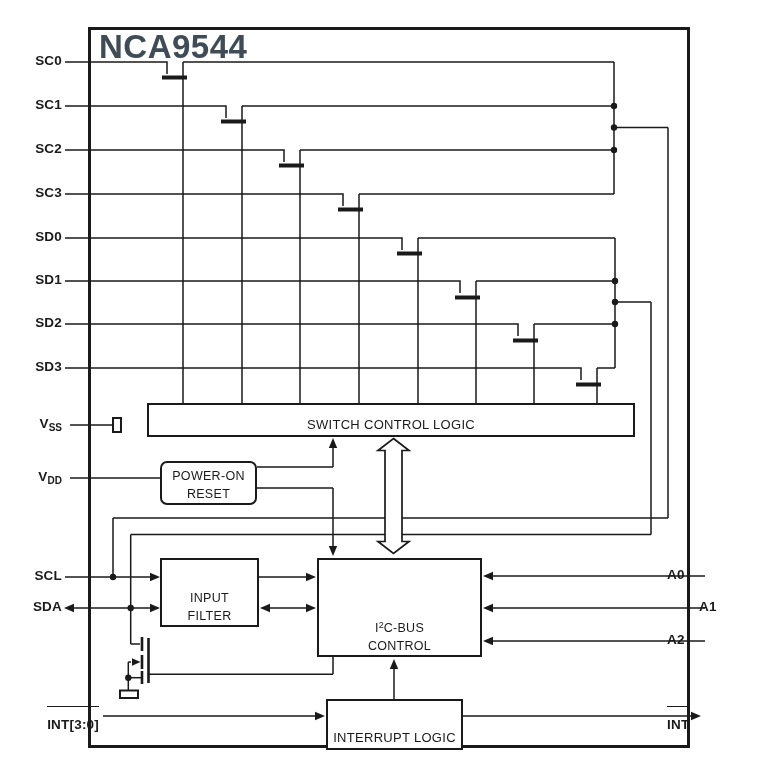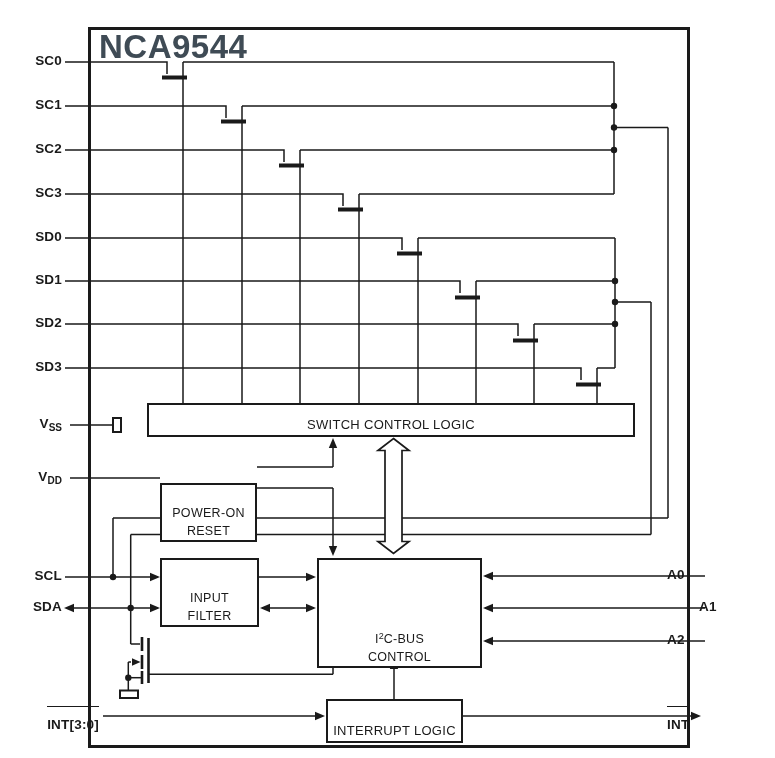--- a/index.html
+++ b/index.html
@@ -161,36 +161,36 @@
     <rect x="113" y="418" width="8" height="14" fill="#ffffff" stroke="#1a1a1a" stroke-width="2"></rect>
     <rect x="120" y="690.5" width="18" height="7.5" fill="#ffffff" stroke="#1a1a1a" stroke-width="2"></rect>
 
     <rect x="89.5" y="28.5" width="599" height="718" fill="none" stroke="#1a1a1a" stroke-width="3"></rect>
   </svg>
 
   <div class="blk" style="left:147px;top:403px;width:488px;height:34px;font-size:13px;">
     <span>SWITCH CONTROL LOGIC</span>
   </div>
 
-  <div class="blk" style="left:160px;top:483px;width:97px;height:59px;">
+  <div class="blk" style="left:160px;top:461px;width:97px;height:44px;border-radius:7px;">
     <span>POWER-ON</span>
     <span>RESET</span>
   </div>
 
   <div class="blk" style="left:160px;top:558px;width:99px;height:69px;">
     <span>INPUT</span>
     <span>FILTER</span>
   </div>
 
-  <div class="blk" style="left:317px;top:558px;width:165px;height:110px;">
+  <div class="blk" style="left:317px;top:558px;width:165px;height:99px;">
     <span><span>I</span><span class="sup">2</span><span>C-BUS</span></span>
     <span>CONTROL</span>
   </div>
 
-  <div class="blk" style="left:326px;top:699px;width:137px;height:44px;font-size:13px;">
+  <div class="blk" style="left:326px;top:699px;width:137px;height:51px;font-size:13px;">
     <span>INTERRUPT LOGIC</span>
   </div>
 
   <div id="title">NCA9544</div>
 
   <div class="pin left" style="top:53px;">SC0</div>
   <div class="pin left" style="top:97px;">SC1</div>
   <div class="pin left" style="top:141px;">SC2</div>
   <div class="pin left" style="top:185px;">SC3</div>
   <div class="pin left" style="top:229px;">SD0</div>

